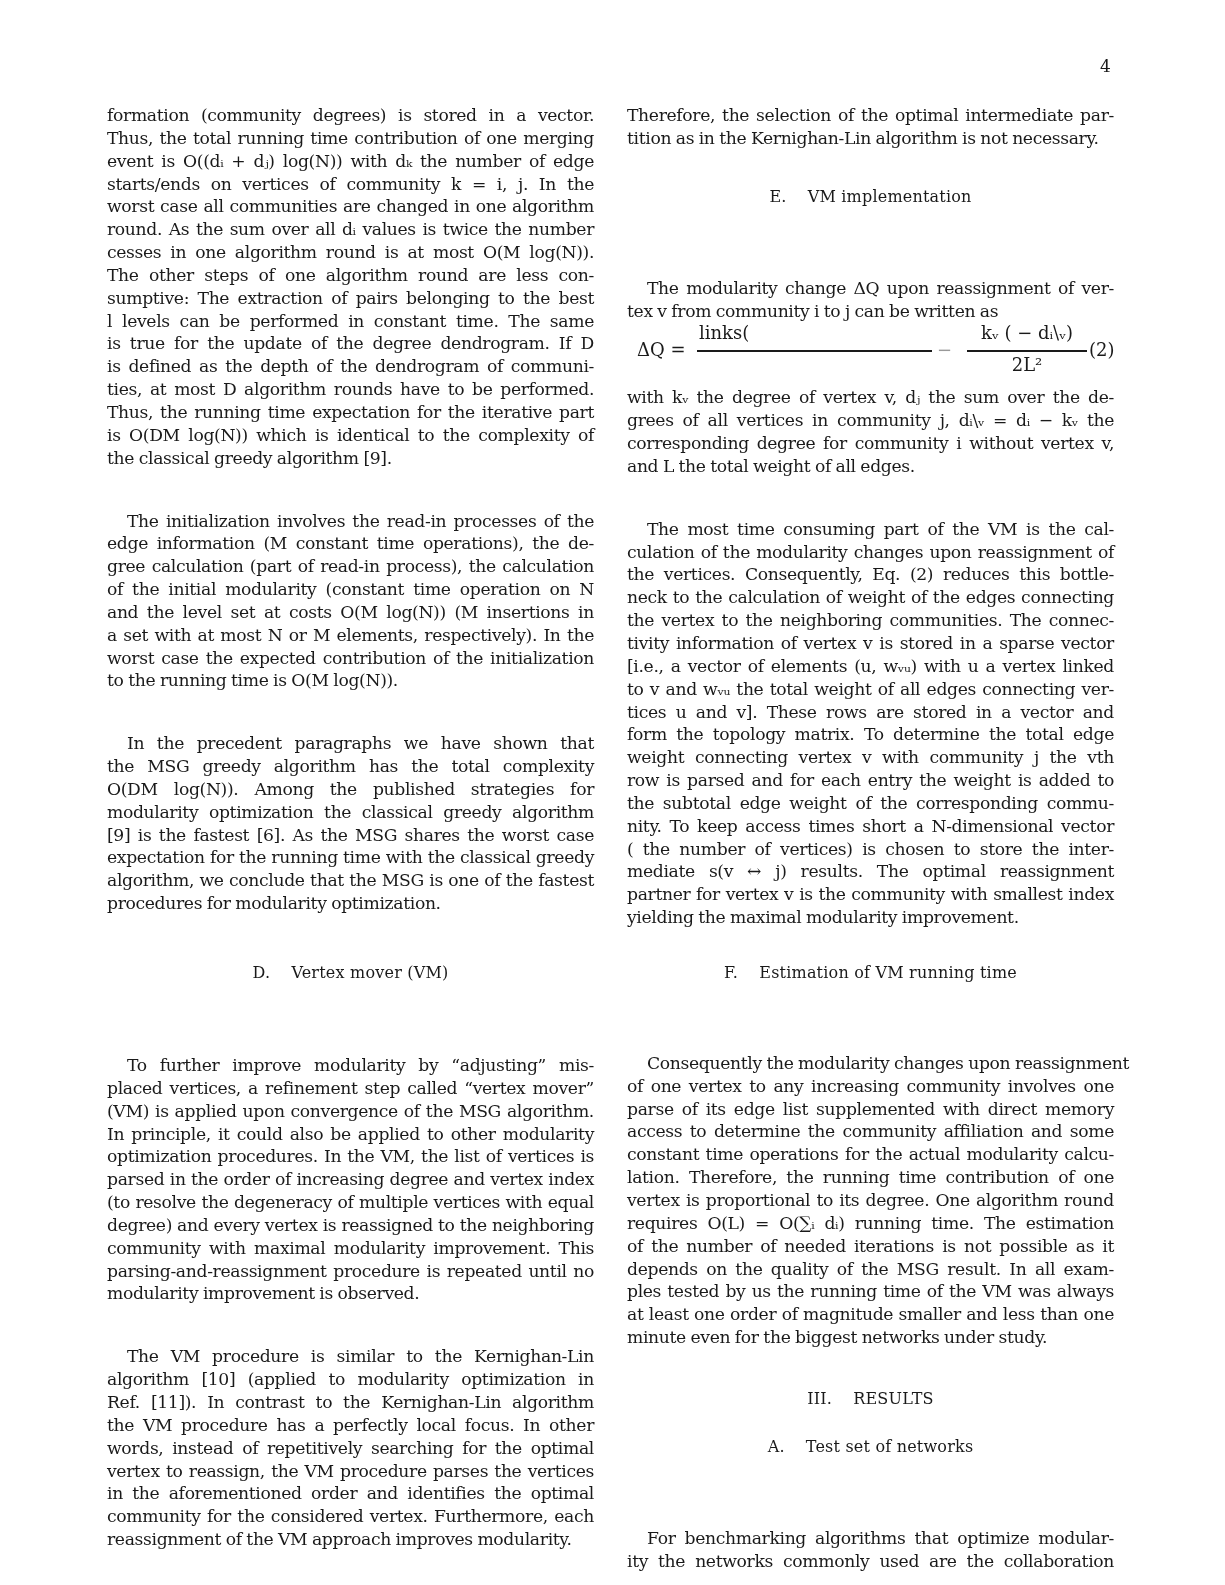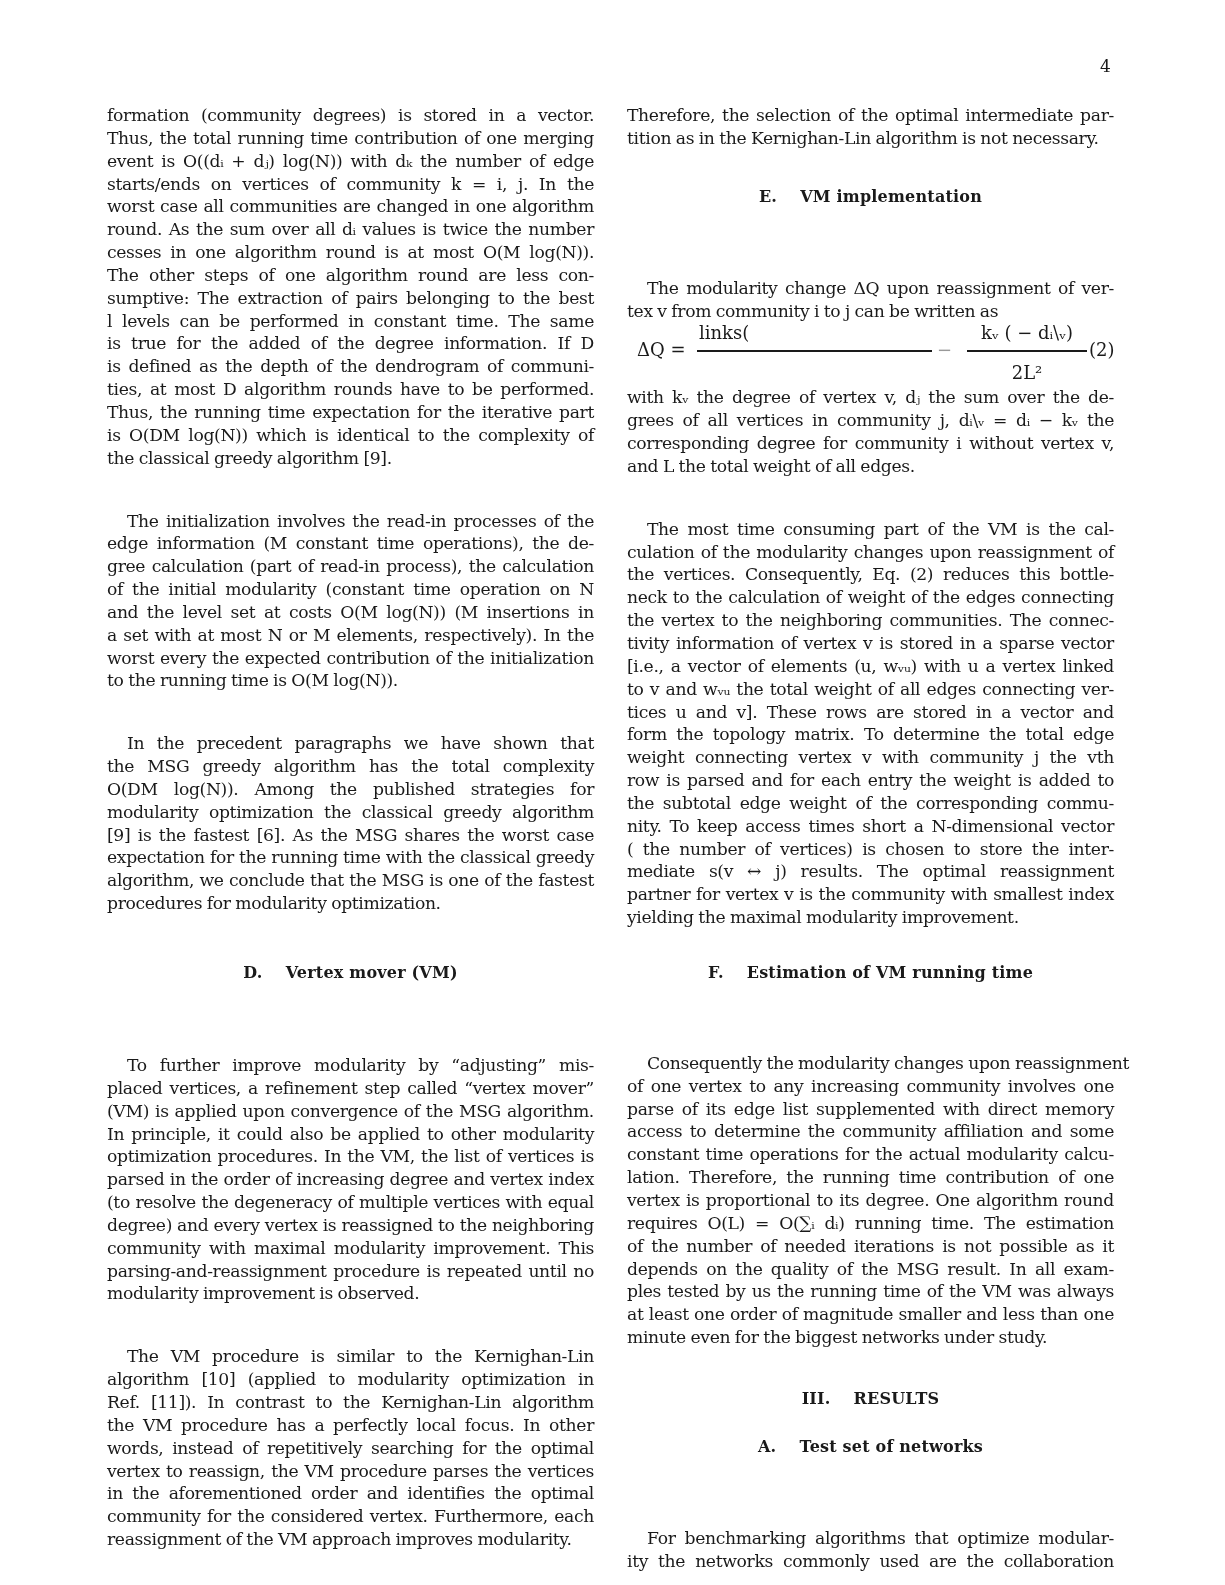--- a/index.html
+++ b/index.html
@@ -7,31 +7,31 @@
          font-family: "DejaVu Serif", "Liberation Serif", serif; color: #1a1a1a; }
   .page-num { position: absolute; top: 56px; left: 1100px; font-size: 17px; }
   .col { position: absolute; top: 104px; width: 487px; }
   .col-left { left: 107px; }
   .col-right { left: 627px; }
   .line { display: block; font-size: 17.2px; line-height: 22.85px; height: 22.85px;
           text-align: justify; text-align-last: justify; white-space: nowrap; overflow: visible;
           letter-spacing: -0.35px; word-spacing: -0.5px; }
   .line.last { text-align-last: left; }
   .line.indent { padding-left: 20px; margin-top: 40px; }
-  .heading { display: block; text-align: center; font-weight: bold; font-size: 16px;
+  .heading { display: block; text-align: center; font-weight: normal; font-size: 16px;
              letter-spacing: 0.2px; white-space: pre; }
   .equation { position: relative; height: 58px; font-size: 18px; }
   .eq-lhs { position: absolute; left: 10px; top: 17px; }
   .eq-frac1 { position: absolute; left: 70px; top: 0; width: 235px; }
   .eq-num1 { display: block; padding-left: 2px; }
   .eq-bar1 { position: absolute; left: 0; top: 28px; width: 235px; height: 1.5px; background: #1a1a1a; }
   .eq-minus { position: absolute; left: 310px; top: 17px; color: #999; }
   .eq-frac2 { position: absolute; left: 340px; top: 0; width: 120px; text-align: center; }
   .eq-bar2 { position: absolute; left: 0; top: 28px; width: 120px; height: 1.5px; background: #1a1a1a; }
-  .eq-den2 { position: absolute; top: 40px; left: 0; width: 120px; text-align: center; }
+  .eq-den2 { position: absolute; top: 32px; left: 0; width: 120px; text-align: center; }
   .eq-num2 { display: block; }
   .eq-tag { position: absolute; left: 462px; top: 17px; }
 </style>
 </head>
 <body>
 
 <div>
   <div class="page-num">4</div>
 
   <div class="col col-left">
@@ -39,35 +39,35 @@
         <span class="line">formation (community degrees) is stored in a vector.</span>
         <span class="line">Thus, the total running time contribution of one merging</span>
         <span class="line">event is O((dᵢ + dⱼ) log(N)) with dₖ the number of edge</span>
         <span class="line">starts/ends on vertices of community k = i, j.  In the</span>
         <span class="line">worst case all communities are changed in one algorithm</span>
         <span class="line">round. As the sum over all dᵢ values is twice the number</span>
         <span class="line">cesses in one algorithm round is at most O(M log(N)).</span>
         <span class="line">The other steps of one algorithm round are less con-</span>
         <span class="line">sumptive: The extraction of pairs belonging to the best</span>
         <span class="line">l levels can be performed in constant time.  The same</span>
-        <span class="line">is true for the added of the degree information.  If D</span>
+        <span class="line">is true for the update of the degree dendrogram.  If D</span>
         <span class="line">is defined as the depth of the dendrogram of communi-</span>
         <span class="line">ties, at most D algorithm rounds have to be performed.</span>
         <span class="line">Thus, the running time expectation for the iterative part</span>
         <span class="line">is O(DM log(N)) which is identical to the complexity of</span>
         <span class="line last">the classical greedy algorithm [9].</span>
       </div>
     <div>
         <span class="line indent">The initialization involves the read-in processes of the</span>
         <span class="line">edge information (M constant time operations), the de-</span>
         <span class="line">gree calculation (part of read-in process), the calculation</span>
         <span class="line">of the initial modularity (constant time operation on N</span>
         <span class="line">and the level set at costs O(M log(N)) (M insertions in</span>
         <span class="line">a set with at most N or M elements, respectively). In the</span>
-        <span class="line">worst every the expected contribution of the initialization</span>
+        <span class="line">worst case the expected contribution of the initialization</span>
         <span class="line last">to the running time is O(M log(N)).</span>
       </div>
     <div>
         <span class="line indent">In the precedent paragraphs we have shown that</span>
         <span class="line">the MSG greedy algorithm has the total complexity</span>
         <span class="line">O(DM log(N)).   Among the published strategies for</span>
         <span class="line">modularity optimization the classical greedy algorithm</span>
         <span class="line">[9] is the fastest [6].  As the MSG shares the worst case</span>
         <span class="line">expectation for the running time with the classical greedy</span>
         <span class="line">algorithm, we conclude that the MSG is one of the fastest</span>

